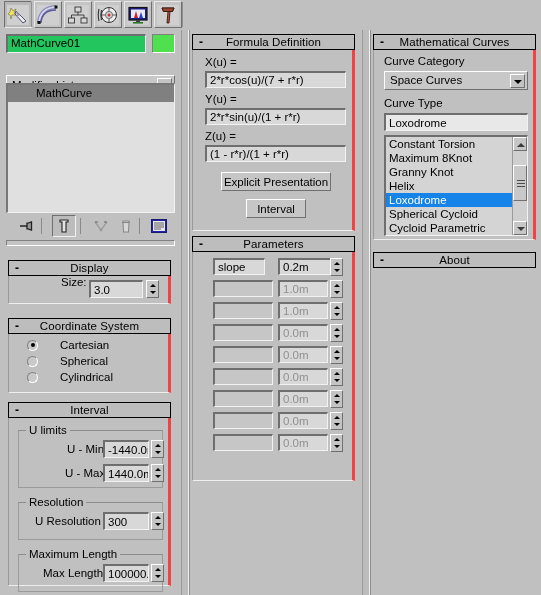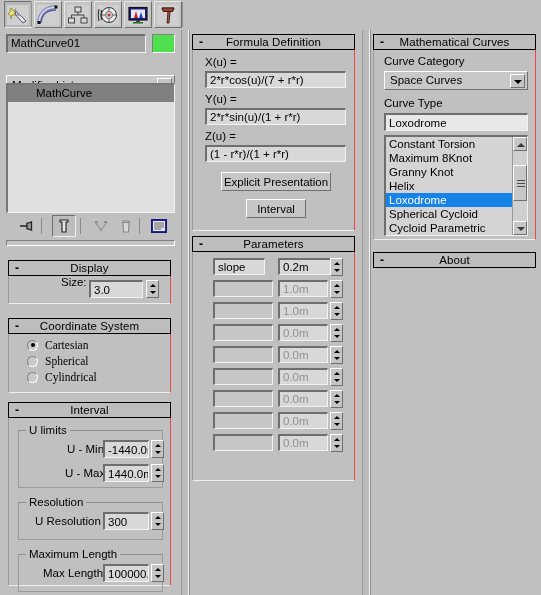--- a/index.html
+++ b/index.html
@@ -28,21 +28,21 @@
     border-top:1px solid #707070;border-left:1px solid #707070;
     border-right:1px solid #e8e8e8;border-bottom:1px solid #e8e8e8;
     background:#b8b8b8;
   }
   .tabsep{position:absolute;top:2px;width:1px;height:25px;background:#909090;}
 
   
   .namefield{
     position:absolute;left:6px;top:34px;width:140px;height:19px;
     box-sizing:border-box;
-    background:#a3a3a3;
+    background:#22c55e;
     border-top:2px solid #6e6e6e;border-left:2px solid #6e6e6e;
     border-right:1px solid #f2f2f2;border-bottom:1px solid #f2f2f2;
     font-size:11.5px;line-height:15px;padding-left:3px;color:#000;
   }
   .colorswatch{
     position:absolute;left:152px;top:34px;width:23px;height:19px;
     box-sizing:border-box;
     border-top:1px solid #808080;border-left:1px solid #808080;
     border-right:1px solid #ffffff;border-bottom:1px solid #ffffff;
   }
@@ -109,21 +109,21 @@
     position:relative;
   }
   .ro-head .minus{
     position:absolute;left:6px;top:1px;font-size:12px;font-weight:bold;line-height:13px;
   }
   .ro-head .title{
     text-align:center;line-height:14px;font-size:11.5px;font-weight:normal;
     letter-spacing:0.1px;
   }
   .ro-body{
-    border-left:1px solid #9a9a9a;border-right:1px solid #ef4444;
+    border-left:1px solid #9a9a9a;border-right:3px solid #ef4444;
     border-bottom:1px solid #eee;
     background:#c0c0c0;position:relative;box-sizing:border-box;
   }
 
   
   .txt{font-size:11.5px;}
   .editbox{
     box-sizing:border-box;background:#d8d8d8;
     border-top:2px solid #6e6e6e;border-left:2px solid #6e6e6e;
     border-right:1px solid #f2f2f2;border-bottom:1px solid #f2f2f2;
@@ -162,21 +162,21 @@
     width:11px;height:11px;border-radius:50%;
     background:#c9c9c9;
     border-top:1px solid #808080;border-left:1px solid #808080;
     border-right:1px solid #fff;border-bottom:1px solid #fff;
     position:relative;box-sizing:border-box;
   }
   .radio.on .dot::after{
     content:"";position:absolute;left:2.5px;top:2.5px;width:4px;height:4px;
     border-radius:50%;background:#000;
   }
-  .radio .rl{margin-left:7px;font-size:11.5px;font-family:Liberation Serif, serif;}
+  .radio .rl{margin-left:22px;font-size:11.5px;}
 
   
   .group{position:absolute;box-sizing:border-box;
     border:1px solid #9b9b9b;border-top-color:#8d8d8d;}
   .group>.glabel{
     position:absolute;left:7px;top:-7px;background:#c0c0c0;
     padding:0 3px;font-size:11.5px;
   }
 
   

